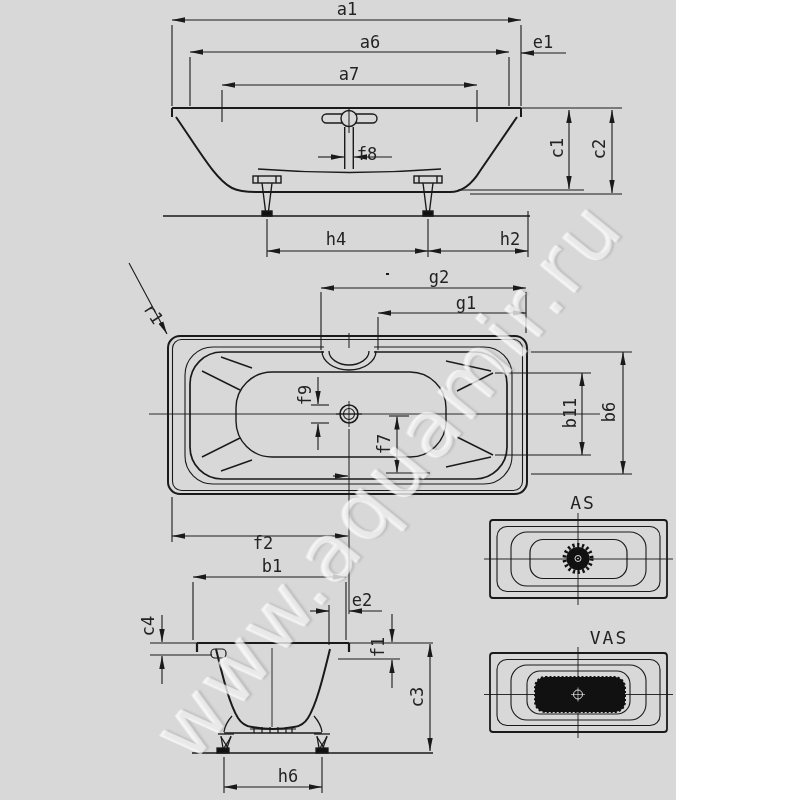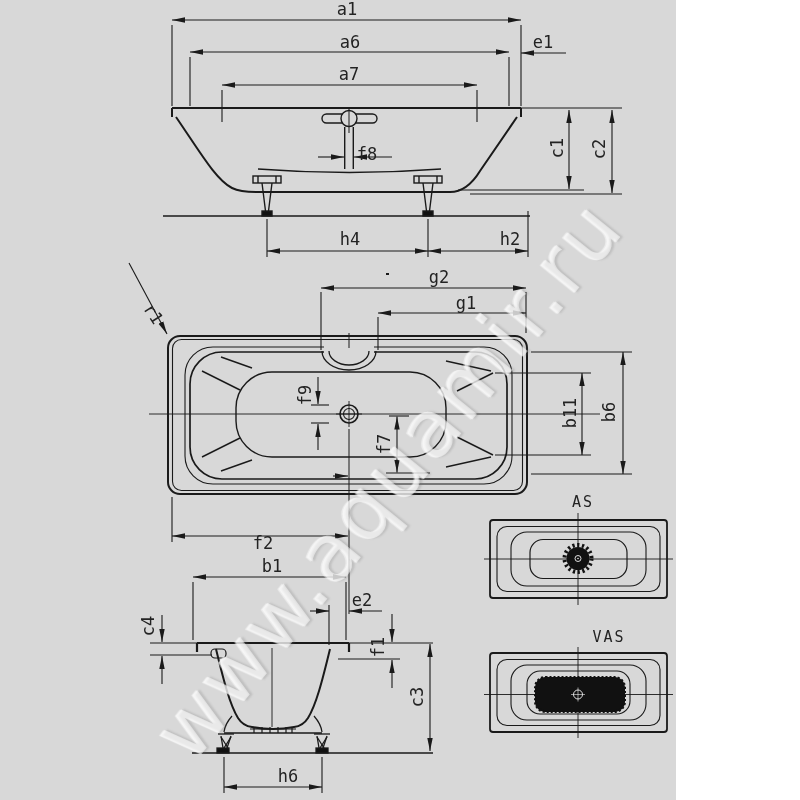--- a/index.html
+++ b/index.html
@@ -10,21 +10,21 @@
   #canvas{position:relative;width:800px;height:800px;background:var(--background);overflow:hidden;}
   #white-strip{position:absolute;left:676px;top:0;width:124px;height:800px;background:var(--panel);}
   svg{position:absolute;left:0;top:0;z-index:1;}
   .lbl{
     position:absolute;z-index:2;color:var(--text);
     font-size:17px;line-height:17px;white-space:nowrap;
     transform:translate(-50%,-50%);
   }
   .lbl.rot{transform:translate(-50%,-50%) rotate(-90deg);}
   .lbl.r1rot{transform:translate(-50%,-50%) rotate(57deg);}
-  .lbl.variant{font-size:15px;letter-spacing:2px;}
+  .lbl.variant{font-size:18px;letter-spacing:2px;}
   #watermark{
     position:absolute;left:388px;top:480px;z-index:3;
     transform:translate(-50%,-50%) rotate(-51deg);
     font-family:"DejaVu Sans",sans-serif;
     font-size:80px;letter-spacing:3px;white-space:nowrap;
     color:rgba(255,255,255,0.52);
     text-shadow:2px 2px 2px rgba(110,110,110,0.22),-1px -1px 1px rgba(255,255,255,0.55);
     pointer-events:none;
   }
   path,rect,circle,line{vector-effect:none;}
@@ -256,27 +256,27 @@
         <rect x="535" y="677" width="90" height="35" rx="10" fill="var(--dark)" stroke="none"></rect>
         <rect x="535.5" y="677.5" width="89" height="34" rx="10" stroke="var(--dark)" stroke-width="3" stroke-dasharray="2 2"></rect>
         <circle cx="578" cy="694.5" r="4.5" stroke="rgba(255,255,255,0.85)" stroke-width="1"></circle>
         <path d="M578,687.5 V701.5" stroke="rgba(255,255,255,0.7)" stroke-width="0.8"></path>
         <path d="M571,694.5 H585" stroke="rgba(255,255,255,0.7)" stroke-width="0.8"></path>
       </g>
     </g>
   </svg>
 
   <div class="lbl" style="left:347px;top:9px">a1</div>
-  <div class="lbl" style="left:350px;top:42px">a6</div>
+  <div class="lbl" style="left:370px;top:42px">a6</div>
   <div class="lbl" style="left:349px;top:74px">a7</div>
   <div class="lbl" style="left:543px;top:42px">e1</div>
   <div class="lbl" style="left:367px;top:154px">f8</div>
   <div class="lbl rot" style="left:557px;top:148px">c1</div>
   <div class="lbl rot" style="left:599px;top:149px">c2</div>
-  <div class="lbl" style="left:350px;top:239px">h4</div>
+  <div class="lbl" style="left:336px;top:239px">h4</div>
   <div class="lbl" style="left:510px;top:239px">h2</div>
 
   <div class="lbl" style="left:439px;top:277px">g2</div>
   <div class="lbl" style="left:466px;top:303px">g1</div>
   <div class="lbl r1rot" style="left:153px;top:314px">r1</div>
   <div class="lbl rot" style="left:305px;top:395px">f9</div>
   <div class="lbl rot" style="left:384px;top:444px">f7</div>
   <div class="lbl rot" style="left:570px;top:413px">b11</div>
   <div class="lbl rot" style="left:609px;top:412px">b6</div>
   <div class="lbl" style="left:263px;top:543px">f2</div>

